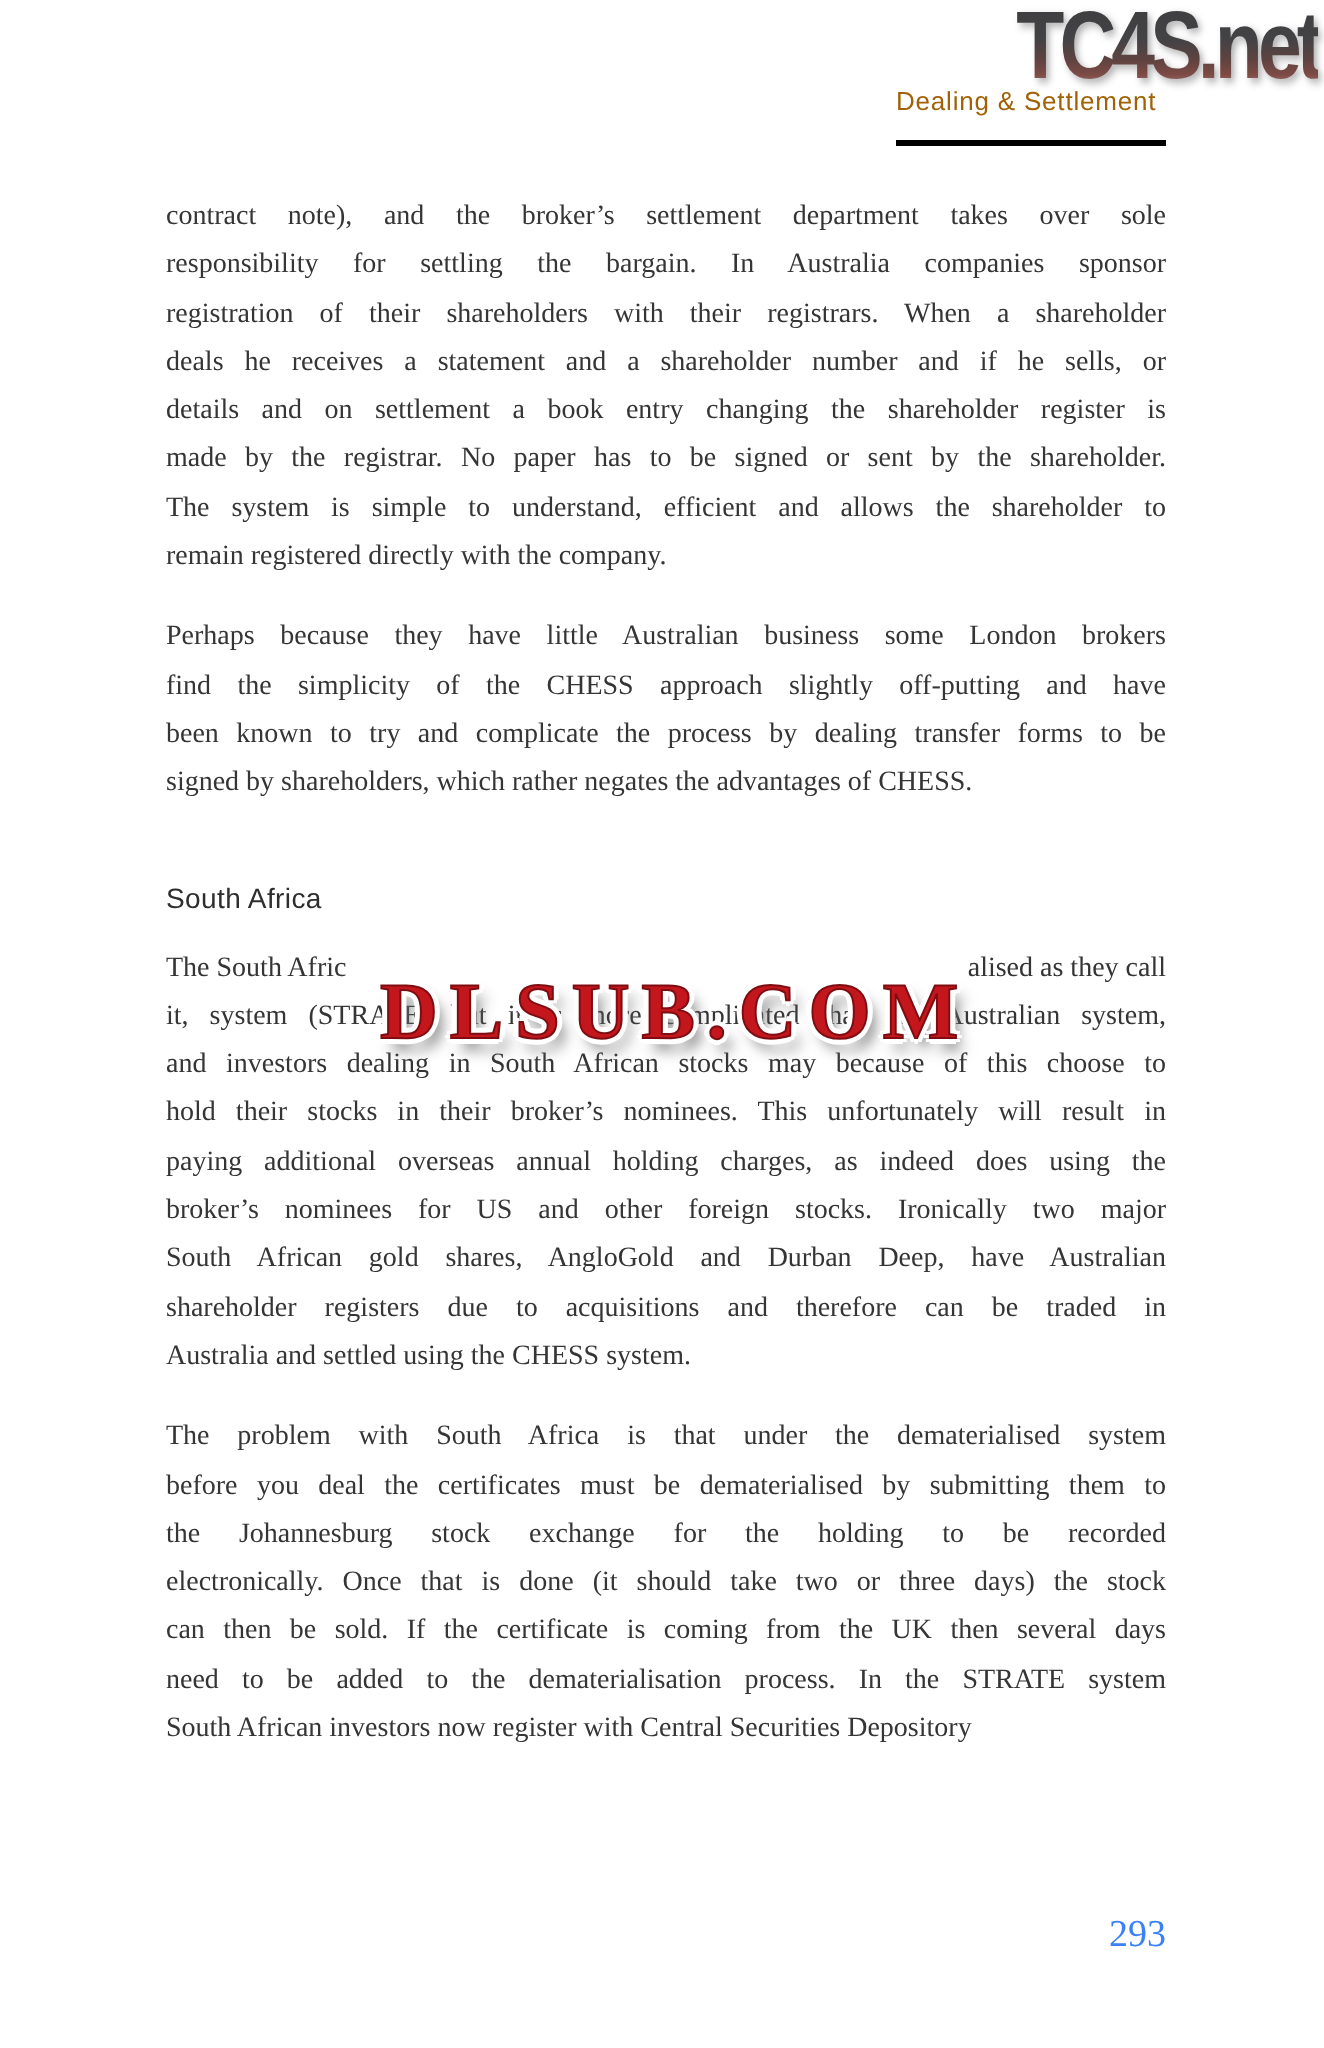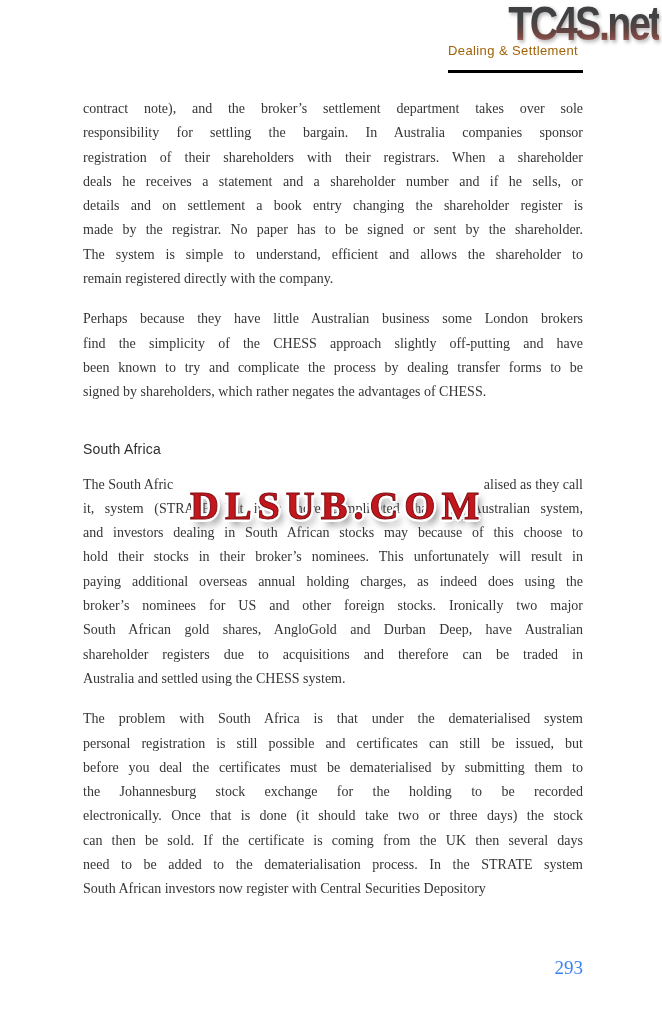--- a/index.html
+++ b/index.html
@@ -179,21 +179,20 @@
           <div class="tline">paying additional overseas annual holding charges, as indeed does using the</div>
           <div class="tline">broker’s nominees for US and other foreign stocks. Ironically two major</div>
           <div class="tline">South African gold shares, AngloGold and Durban Deep, have Australian</div>
           <div class="tline">shareholder registers due to acquisitions and therefore can be traded in</div>
           <div class="tline last">Australia and settled using the CHESS system.</div>
         </div>
     </div>
 
     <div class="para">
         <div class="tline">The problem with South Africa is that under the dematerialised system</div>
-        <div class="tline">personal registration is still possible and certificates can still be issued, but</div>
         <div class="tline">before you deal the certificates must be dematerialised by submitting them to</div>
         <div class="tline">the Johannesburg stock exchange for the holding to be recorded</div>
         <div class="tline">electronically. Once that is done (it should take two or three days) the stock</div>
         <div class="tline">can then be sold. If the certificate is coming from the UK then several days</div>
         <div class="tline">need to be added to the dematerialisation process. In the STRATE system</div>
         <div class="tline last">South African investors now register with Central Securities Depository</div>
       </div>
   </div>
 
   <div class="wm-dlsub">DLSUB.COM</div>

